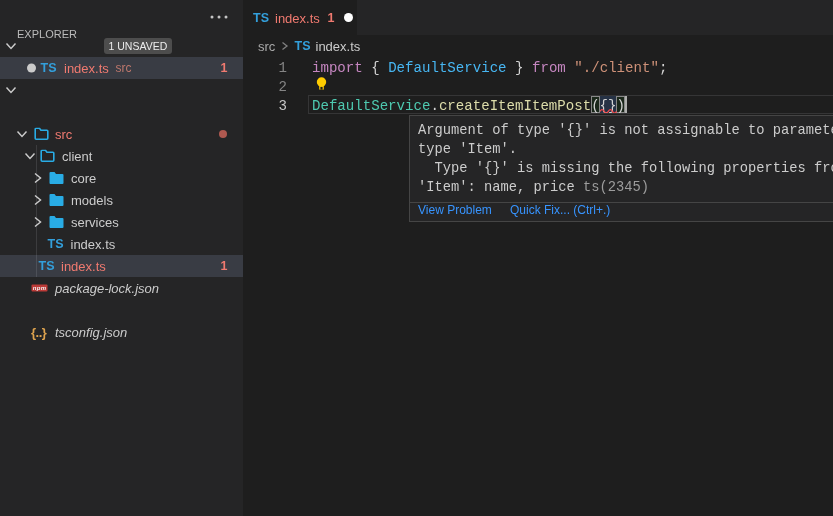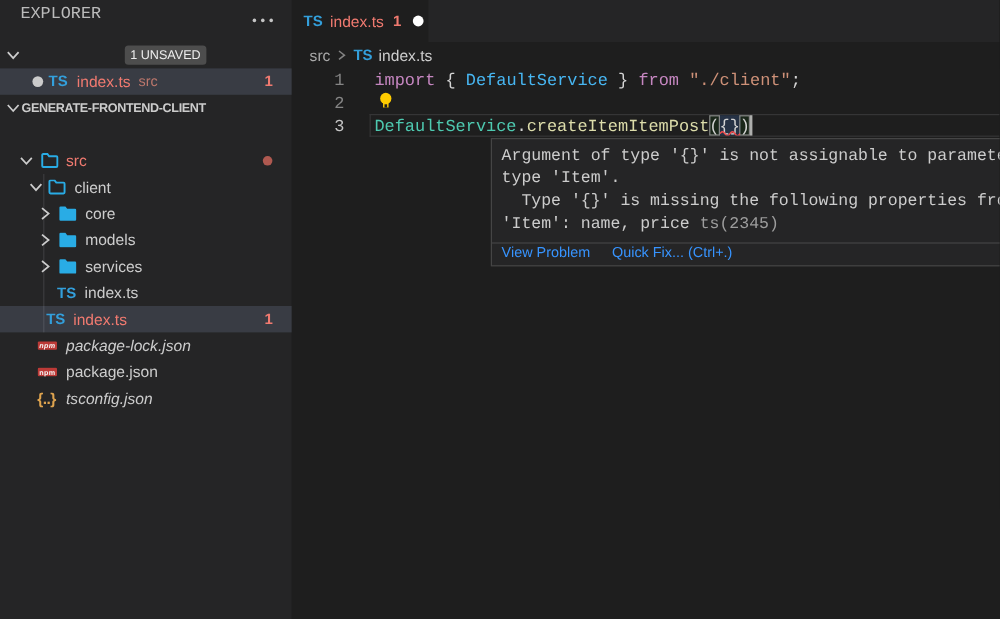--- a/index.html
+++ b/index.html
@@ -92,21 +92,21 @@
   Type '{}' is missing the following properties from type
 'Item': name, price <span style="color:#9d9d9d;">ts(2345)</span></div>
     <div id="tipbar">
       <a style="left:8px;">View Problem</a>
       <a style="left:100px;">Quick Fix... (Ctrl+.)</a>
     </div>
   </div>
 
   <div class="abs" id="sidebar">
 
-    <span class="abs" style="left:17px;top:4px;font-size:14px;color:#bbbbbb;font-family:Liberation Mono, monospace;">EXPLORER</span>
+    <span class="abs" style="left:17px;top:28px;font-size:11px;color:#bbbbbb;">EXPLORER</span>
     <svg class="abs" style="left:209px;top:14px;" width="20" height="6" viewBox="0 0 20 6">
       <circle cx="3" cy="3" r="1.5" fill="#c5c5c5"></circle>
         <circle cx="10" cy="3" r="1.5" fill="#c5c5c5"></circle>
         <circle cx="17" cy="3" r="1.5" fill="#c5c5c5"></circle>
     </svg>
 
     <div class="row" style="top:35px;">
       <svg class="chev" style="left:3px;" viewBox="0 0 16 16">
           <path d="M3.5 5.5 L8 10.5 L12.5 5.5" stroke="#cccccc" stroke-width="1.45" fill="none"></path>
         </svg>
@@ -119,21 +119,20 @@
       <span class="ts" style="left:40.5px;">TS</span>
       <span class="lbl red" style="left:64px;">index.ts</span>
       <span class="lbl" style="left:115.5px;font-size:12px;color:#bd776c;">src</span>
       <span class="lbl red" style="left:220.5px;font-size:12.5px;font-weight:700;">1</span>
     </div>
 
     <div class="row" style="top:79px;">
       <svg class="chev" style="left:3px;" viewBox="0 0 16 16">
           <path d="M3.5 5.5 L8 10.5 L12.5 5.5" stroke="#cccccc" stroke-width="1.45" fill="none"></path>
         </svg>
-      <span class="hdr" style="left:18px;">GENERATE-FRONTEND-CLIENT</span>
     </div>
 
     <div class="row" style="top:123px;">
       <svg class="chev" style="left:14px;" viewBox="0 0 16 16">
           <path d="M3.5 5.5 L8 10.5 L12.5 5.5" stroke="#cccccc" stroke-width="1.45" fill="none"></path>
         </svg>
       <svg class="icon" style="left:33.5px;" width="15" height="13" viewBox="0 0 15 13">
         <path d="M1.2 1.7 a0.9 0.9 0 0 1 0.9-0.9 h3.4 l1.4 1.9 h6 a0.9 0.9 0 0 1 0.9 0.9 v7.2 a0.9 0.9 0 0 1-0.9 0.9 h-10.8 a0.9 0.9 0 0 1-0.9-0.9 z" fill="none" stroke="#29ace5" stroke-width="1.6"></path>
       </svg>
       <span class="lbl red" style="left:55px;">src</span>
@@ -184,27 +183,20 @@
       <span class="lbl red" style="left:61px;">index.ts</span>
       <span class="lbl red" style="left:220.5px;font-size:12.5px;font-weight:700;">1</span>
     </div>
     <div class="row" style="top:277px;font-style:italic;">
       <svg class="icon" style="left:31px;" width="17" height="8" viewBox="0 0 17 8">
         <rect x="0.5" y="0.5" width="16" height="7" rx="1" fill="#bc3a37"></rect>
         <text x="8.5" y="6.2" font-family="Liberation Sans" font-size="6" font-weight="bold" fill="#f4f4f4" text-anchor="middle" letter-spacing="0.3">npm</text>
       </svg>
       <span class="lbl" style="left:55px;">package-lock.json</span>
     </div>
-    <div class="row" style="top:299px;">
-      <svg class="icon" style="left:31px;" width="17" height="8" viewBox="0 0 17 8">
-        <rect x="0.5" y="0.5" width="16" height="7" rx="1" fill="#bc3a37"></rect>
-        <text x="8.5" y="6.2" font-family="Liberation Sans" font-size="6" font-weight="bold" fill="#f4f4f4" text-anchor="middle" letter-spacing="0.3">npm</text>
-      </svg>
-      <span class="lbl" style="left:55px;">package.json</span>
-    </div>
     <div class="abs" style="left:36px;top:145px;width:1px;height:132px;background:rgba(205,205,215,0.14);z-index:3;"></div>
     <div class="row" style="top:321px;">
       <span class="icon" style="left:31px;font-size:13px;font-weight:700;color:#dfa44f;letter-spacing:-0.5px;">{..}</span>
       <span class="lbl" style="left:55px;font-style:italic;">tsconfig.json</span>
     </div>
   </div>
 
 </div>
 
 </body></html>

